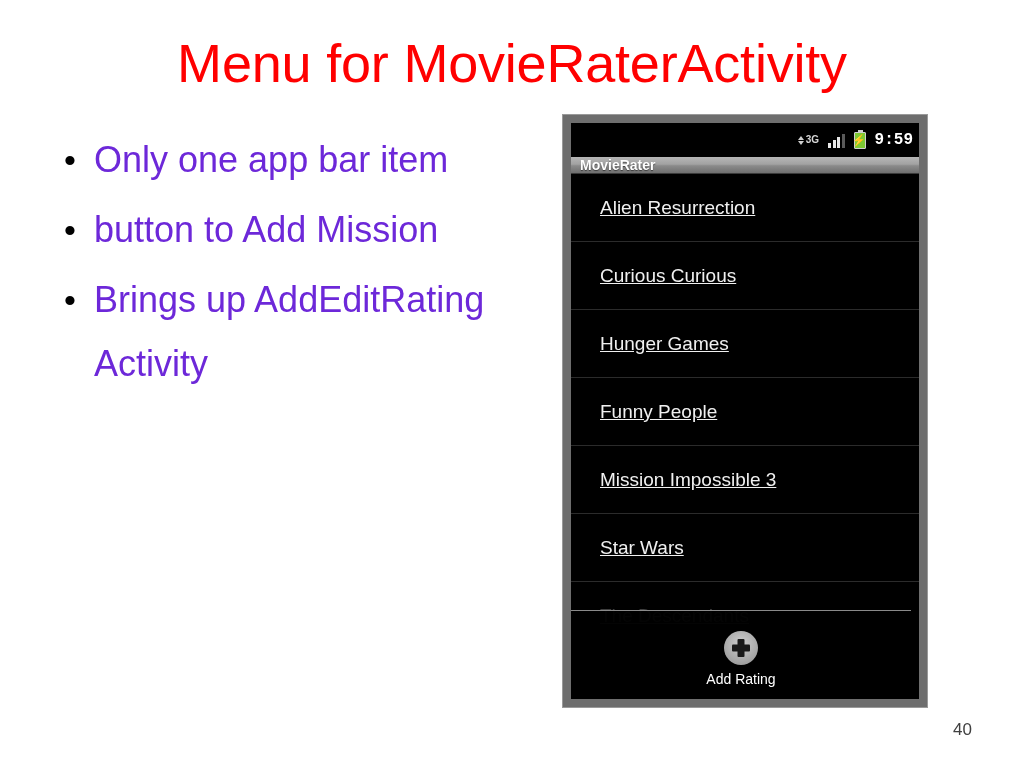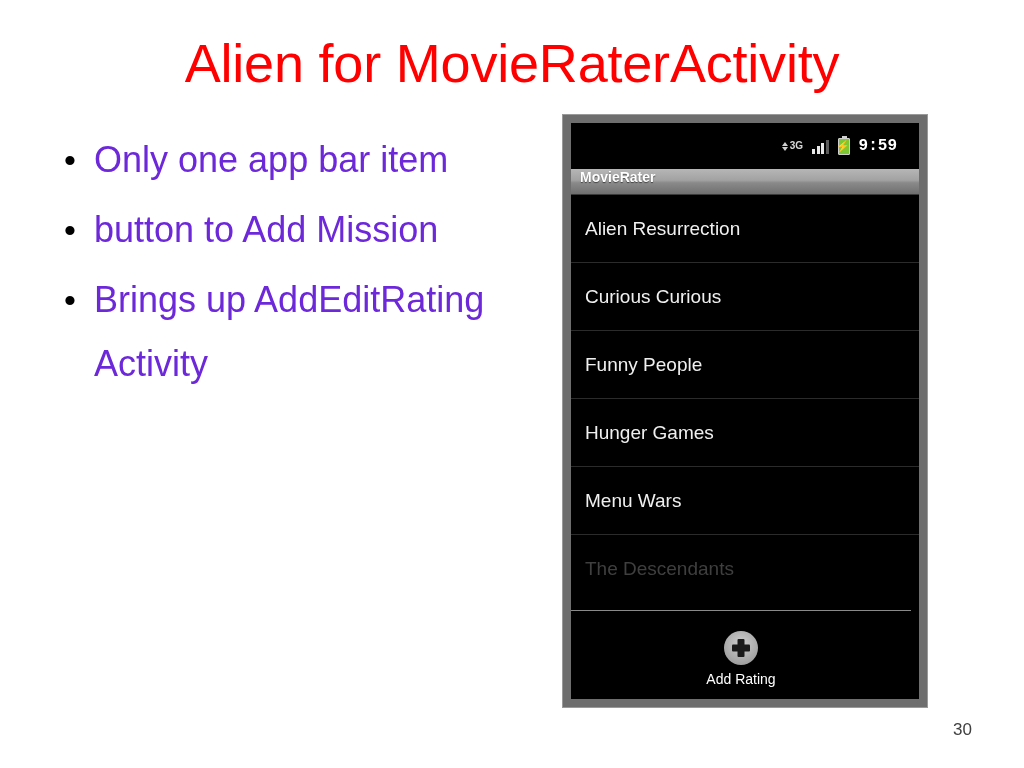--- a/index.html
+++ b/index.html
@@ -76,26 +76,26 @@
     width: 100%;
     height: 100%;
     background: #000000;
     box-sizing: border-box;
     position: relative;
     overflow: hidden;
   }
 
   
   .status-bar {
-    height: 46px;
+    height: 34px;
     background: #000000;
     display: flex;
     align-items: center;
     justify-content: flex-end;
-    padding-right: 22px;
+    padding-right: 6px;
     box-sizing: border-box;
     gap: 9px;
   }
   .icon-3g {
     display: flex;
     align-items: center;
     gap: 2px;
     height: 18px;
   }
   .arrows {
@@ -164,21 +164,21 @@
   .clock {
     color: #ffffff;
     font-size: 16px;
     font-weight: bold;
     letter-spacing: 0px;
     font-family: Liberation Mono, monospace;
   }
 
   
   .app-title-bar {
-    height: 26px;
+    height: 17px;
     background: linear-gradient(to bottom, #b6b6b6 0%, #a2a2a2 45%, #8a8a8a 55%, #6f6f6f 100%);
     display: flex;
     padding-left: 9px;
     box-sizing: border-box;
     border-bottom: 1px solid #3a3a3a;
   }
   .app-title-bar .app-title {
     color: #ffffff;
     font-size: 14px;
     font-weight: bold;
@@ -187,26 +187,27 @@
 
   
   .movie-list {
     background: #000000;
     position: relative;
   }
   .movie-item {
     height: 68px;
     display: flex;
     align-items: center;
-    padding-left: 14px;
+    padding-left: 29px;
     box-sizing: border-box;
     border-bottom: 1px solid #2b2b2b;
     color: #f0f0f0;
     font-size: 19px;
     font-weight: 400;
+    text-decoration: underline;
   }
   .movie-item.dimmed {
     color: #3f3f3f;
     border-bottom: none;
   }
 
   
   .options-menu {
     position: absolute;
     left: 0;
@@ -264,21 +265,21 @@
     position: absolute;
     right: 52px;
     bottom: 28px;
     color: #404040;
     font-size: 17px;
   }
 </style>
 </head>
 <body>
 
-<div class="slide-title">Alien for MovieRaterActivity</div>
+<div class="slide-title">Menu for MovieRaterActivity</div>
 
 <div class="bullets">
 
   <div class="bullet-row">
     <span class="bullet-dot">•</span>
     <span class="bullet-text">Only one app bar item</span>
   </div>
 
   <div class="bullet-row">
     <span class="bullet-dot">•</span>
@@ -319,29 +320,30 @@
       <span class="clock">9:59</span>
     </div>
 
     <div class="app-title-bar">
       <span class="app-title">MovieRater</span>
     </div>
 
     <div class="movie-list">
       <div class="movie-item">Alien Resurrection</div>
       <div class="movie-item">Curious Curious</div>
+      <div class="movie-item">Hunger Games</div>
       <div class="movie-item">Funny People</div>
-      <div class="movie-item">Hunger Games</div>
-      <div class="movie-item">Menu Wars</div>
+      <div class="movie-item">Mission Impossible 3</div>
+      <div class="movie-item">Star Wars</div>
       <div class="movie-item dimmed">The Descendants</div>
     </div>
 
     <div class="options-menu">
       <div class="menu-item">
         <span class="plus-icon"></span>
         <span class="menu-label">Add Rating</span>
       </div>
     </div>
 
   </div>
 </div>
 
-<div class="page-number">30</div>
+<div class="page-number">40</div>
 
 </body></html>

